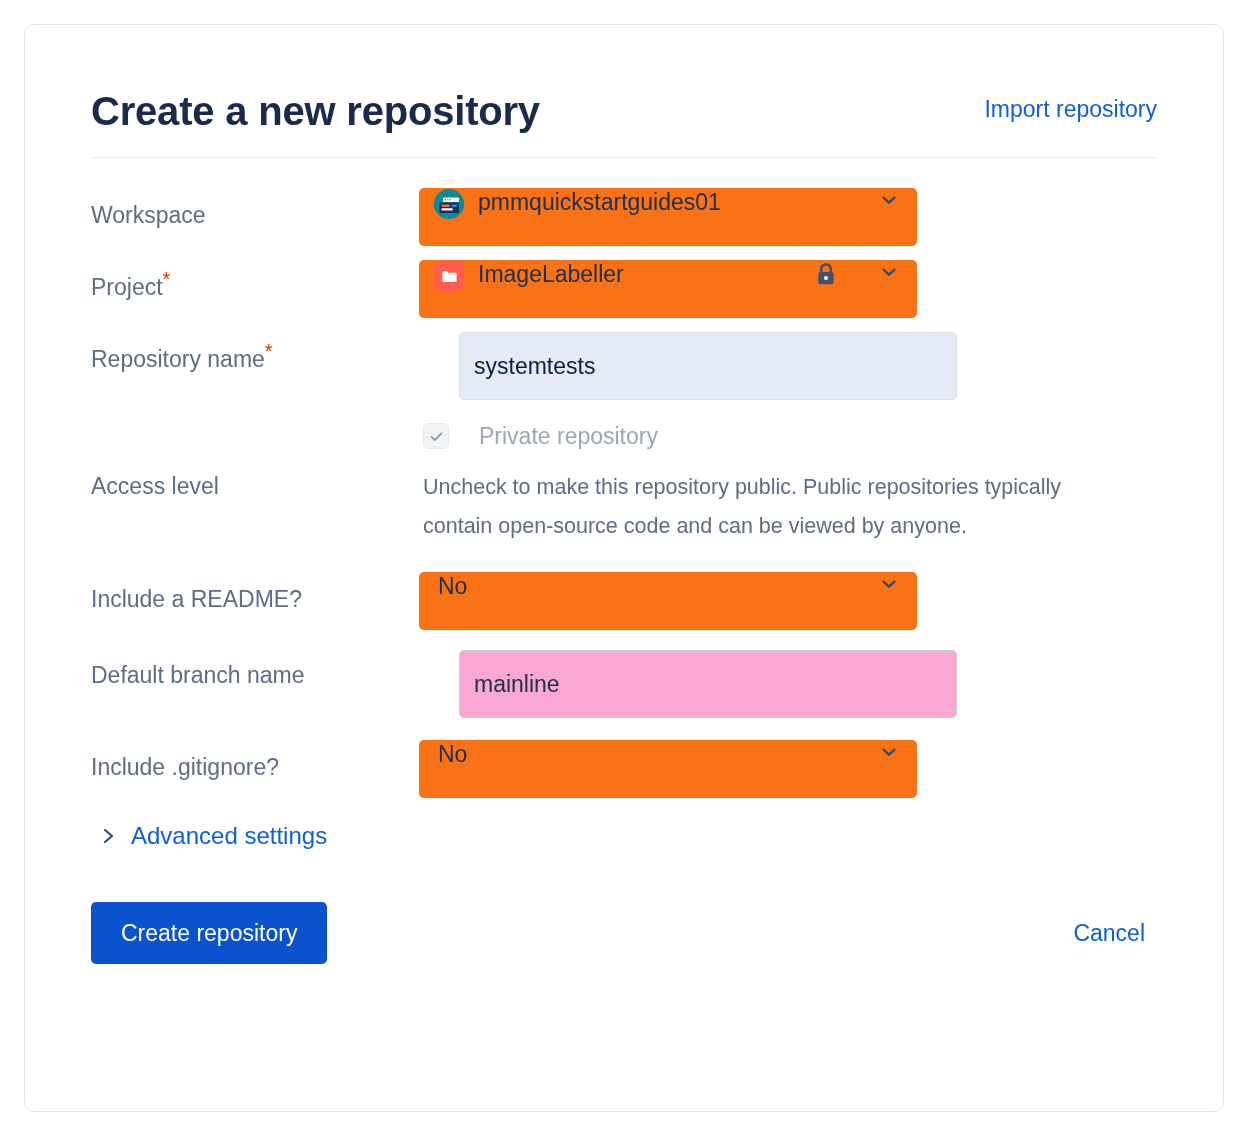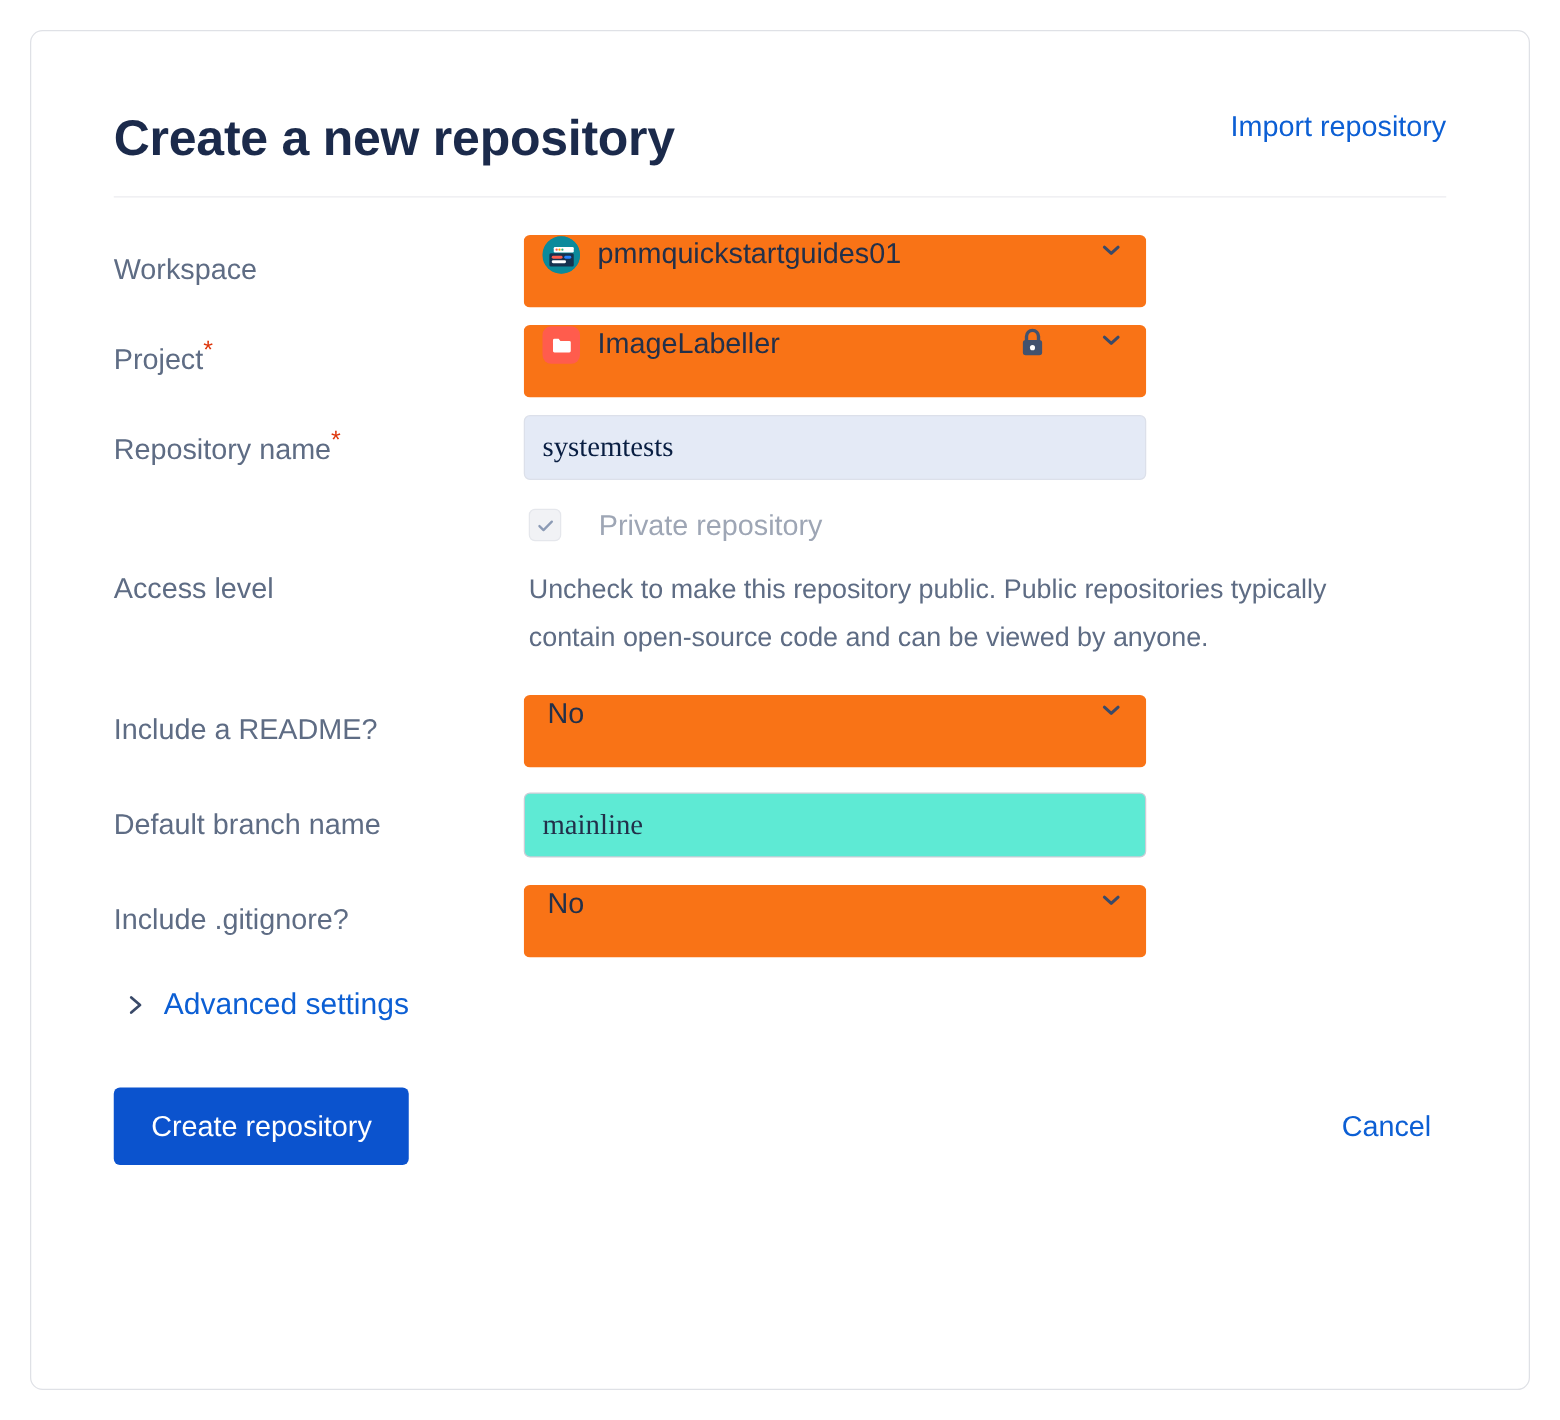--- a/index.html
+++ b/index.html
@@ -24,21 +24,21 @@
     border: 1px solid #DFE1E6;
     border-radius: 10px;
     background: #ffffff;
     padding: 62px 66px 0 66px;
     position: relative;
   }
 
   
   .card-header {
     display: flex;
-    align-items: flex-start;
+    align-items: center;
     justify-content: space-between;
     border-bottom: 1px solid #EBECF0;
     padding-bottom: 22px;
   }
   .page-title {
     font-size: 40px;
     line-height: 48px;
     font-weight: 700;
     color: #1B2A4B;
     letter-spacing: -0.2px;
@@ -124,35 +124,36 @@
     margin-right: 14px;
     flex: 0 0 30px;
     display: flex;
     align-items: center;
     justify-content: center;
   }
 
   
   .text-input {
     width: 498px;
-    height: 52px;
+    height: 68px;
     border-radius: 5px;
     font-size: 23px;
-    font-family: Liberation Serif, serif;
+    font-family: Liberation Sans, sans-serif;
     padding: 0 14px;
     outline: none;
     color: #091E42;
+    margin-left: 40px;
   }
   .text-input.focused {
     background: #E4EAF6;
     border: 1px solid #DCE0EA;
     color: #091E42;
   }
   .text-input.normal {
-    background: #5eead4;
+    background: #f9a8d4;
     border: 1px solid #C9CDD6;
     color: #22304A;
   }
 
   
   .access-row { align-items: center; margin-bottom: 6px; }
   .checkline { display: flex; align-items: center; height: 44px; padding-left: 4px; gap: 16px; }
   .checkbox {
     width: 26px; height: 26px;
     border-radius: 5px;

